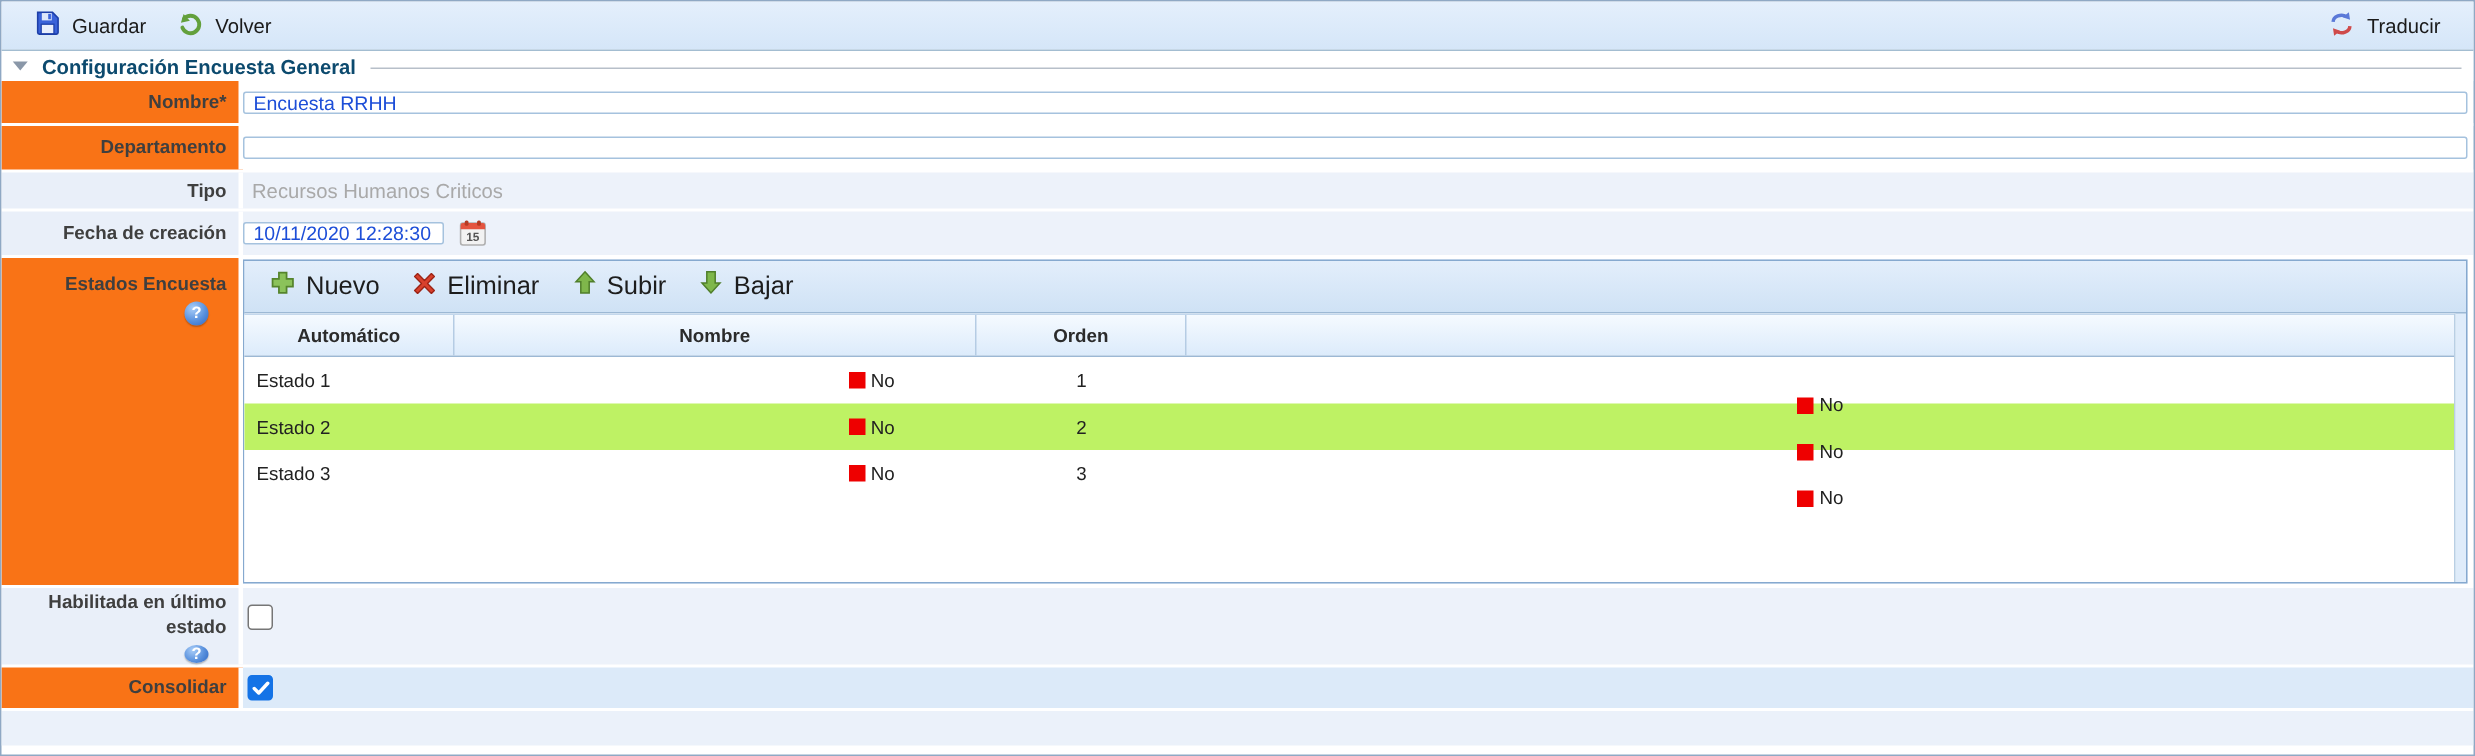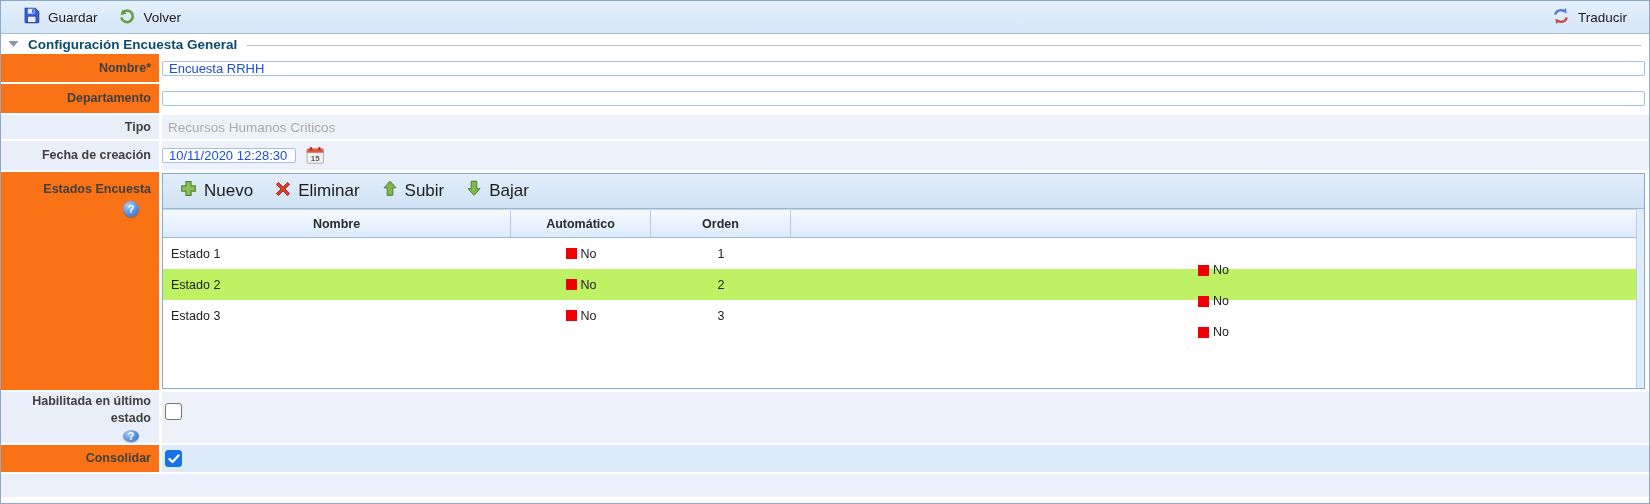--- a/index.html
+++ b/index.html
@@ -229,22 +229,22 @@
               <svg width="16" height="17" viewBox="0 0 16 17">
                 <path d="M8 15.3 L2 8.7 H5.2 V1.2 H10.8 V8.7 H14 Z" fill="#7fb74b" stroke="#507f2b"></path>
               </svg>
             </span>
             <span>Bajar</span>
           </div>
         </div>
 
         <div class="grid-inner">
           <div class="ghead">
+            <div class="gcol col-auto">Automático</div>
             <div class="gcol col-nombre">Nombre</div>
-            <div class="gcol col-auto">Automático</div>
             <div class="gcol col-orden">Orden</div>
             <div class="gcol col-vuelta">Vuelta Atrás</div>
           </div>
           <div class="gbody">
 
             <div class="grow">
               <div class="gcell left col-nombre">Estado 1</div>
               <div class="gcell col-auto">
                 <span class="no-sq"></span>
                 <span>No</span>

